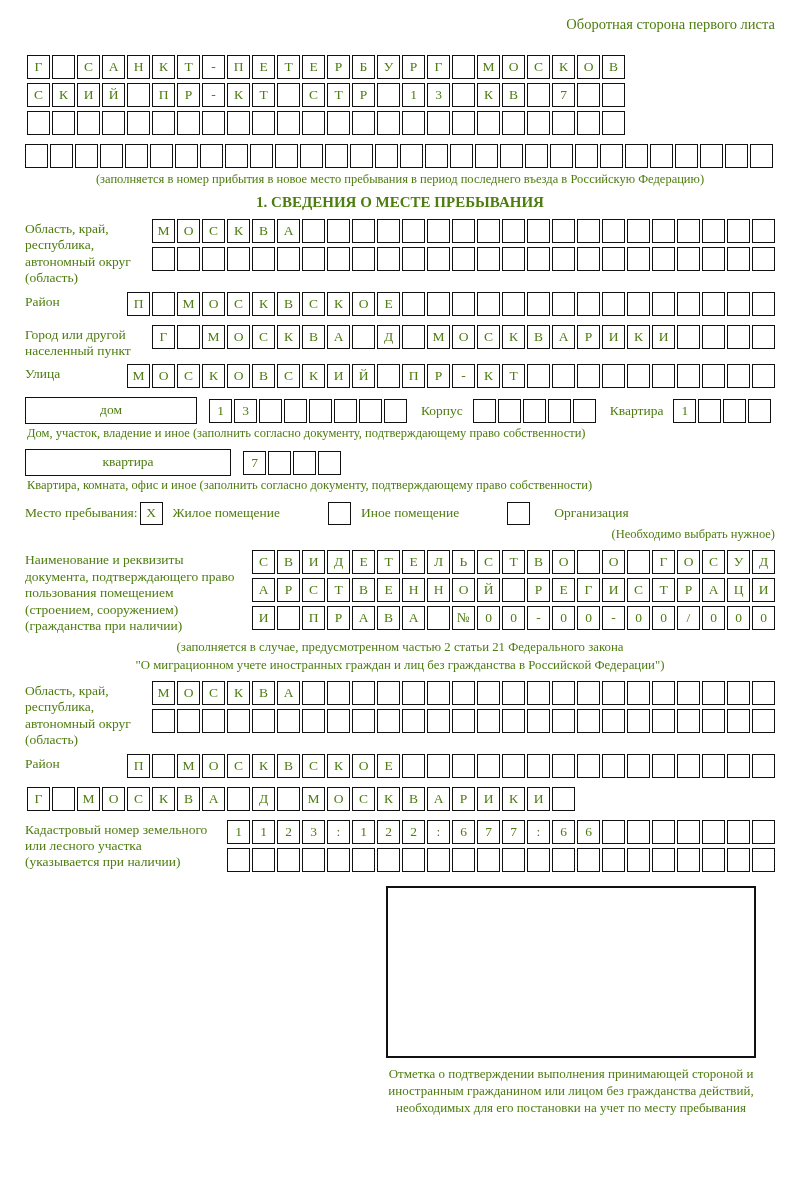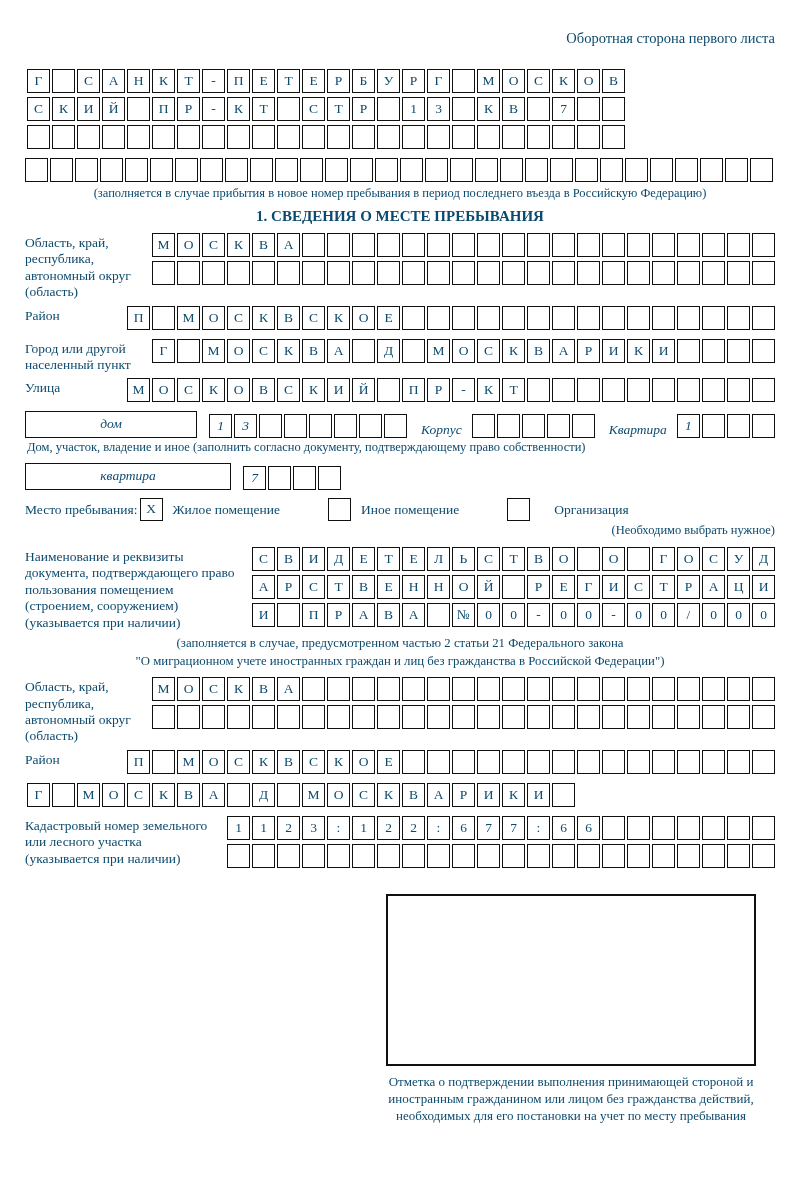--- a/index.html
+++ b/index.html
@@ -1,18 +1,18 @@
 <!DOCTYPE html>
 <html><head>
 <meta charset="utf-8">
 <style>
   html,body{margin:0;padding:0;background:#fff;}
   .page{
     position:relative;width:800px;height:1180px;box-sizing:border-box;
-    padding:30px 25px 10px 25px;background:#fff;color:#0c4a6e;
+    padding:16px 25px 10px 25px;background:#fff;color:#4d7c0f;
     font-family:"Liberation Serif","DejaVu Serif",serif;overflow:hidden;
   }
   .top-note{text-align:right;font-size:14.5px;margin-bottom:22px;}
   
   .frow{display:flex;align-items:flex-start;margin-bottom:5px;}
   .flabel{flex:1 1 auto;font-size:13.5px;line-height:1.22;padding-right:6px;padding-top:2px;}
   .rows{flex:0 0 auto;}
   .cells{display:flex;justify-content:flex-end;margin-bottom:4px;white-space:nowrap;}
   .cell{
     display:inline-block;box-sizing:border-box;width:23px;height:24px;
@@ -21,40 +21,40 @@
   }
   .row-full .cell{width:23.2px;margin-left:1.8px;}
   .row-full{justify-content:flex-start;margin-top:1px;}
   .row-full .cell:first-child{margin-left:0;}
   .caption{font-size:12.5px;line-height:1.25;}
   .caption.center{text-align:center;margin-top:0px;margin-bottom:6px;}
   .caption.left{margin:1px 0 7px 2px;}
   h2.sec-title{font-size:15px;font-weight:bold;text-align:center;margin:2px 0 8px 0;}
   h3.sec-title{font-size:14.5px;font-weight:bold;text-align:center;margin:14px 0 6px 0;}
   
-  .house-row,.apt-row{display:flex;align-items:flex-end;margin-bottom:2px;font-style:italic;}
+  .house-row,.apt-row{display:flex;align-items:center;margin-bottom:2px;}
   .wide-box{
     box-sizing:border-box;border:1.6px solid #111;height:27px;line-height:24px;
     text-align:center;font-size:13.5px;flex:0 0 auto;
   }
   .wide-box.dom{width:172px;margin-right:10px;}
   .wide-box.kv{width:206px;margin-right:10px;}
   .inline-lbl{font-size:13.5px;margin:0 8px 0 14px;flex:0 0 auto;}
   .house-row .cells,.apt-row .cells{margin-bottom:0;}
   
   .stay{display:flex;align-items:center;margin:8px 0 2px 0;font-size:13.5px;}
   .chk{
     display:inline-block;box-sizing:border-box;width:23px;height:23px;border:1.6px solid #111;
     text-align:center;line-height:20px;font-size:13.5px;margin-right:10px;flex:0 0 auto;
   }
   .opt-lbl{margin-right:48px;}
   .stay-cap{margin-left:212px;margin-bottom:8px;text-align:right;}
   .actual-cap{text-align:center;margin:0 0 3px 0;font-size:12.8px;}
   
-  .confirm-wrap{width:408px;margin-left:auto;margin-right:0;margin-top:22px;}
+  .confirm-wrap{width:408px;margin-left:auto;margin-right:0;margin-top:10px;}
   .confirm-box{width:370px;height:172px;border:2px solid #111;box-sizing:border-box;margin:0 auto 7px auto;background:#fff;}
   .confirm-caption{text-align:center;font-size:13px;line-height:1.32;}
 </style>
 </head>
 <body>
 
 <div class="page">
 
   <div class="top-note">Оборотная сторона первого листа</div>
 
@@ -166,21 +166,21 @@
         <span class="cell"></span>
         <span class="cell"></span>
         <span class="cell"></span>
         <span class="cell"></span>
         <span class="cell"></span>
         <span class="cell"></span>
         <span class="cell"></span>
         <span class="cell"></span>
         <span class="cell"></span>
       </div>
-    <div class="caption center">(заполняется в случае прибытия в новое номер пребывания в период последнего въезда в Российскую Федерацию)</div>
+    <div class="caption center">(заполняется в номер прибытия в новое место пребывания в период последнего въезда в Российскую Федерацию)</div>
   </section>
 
   <h2 class="sec-title">1. СВЕДЕНИЯ О МЕСТЕ ПРЕБЫВАНИЯ</h2>
 
   <div class="frow">
     <div class="flabel">Область, край, республика, автономный округ (область)</div>
     <div class="rows">
       <div class="cells">
           <span class="cell">М</span>
           <span class="cell">О</span>
@@ -371,34 +371,35 @@
 
   <div class="apt-row">
     <div class="wide-box kv">квартира</div>
     <div class="cells">
         <span class="cell">7</span>
         <span class="cell"></span>
         <span class="cell"></span>
         <span class="cell"></span>
       </div>
   </div>
+  <div class="caption left">Квартира, комната, офис и иное (заполнить согласно документу, подтверждающему право собственности)</div>
 
   <div class="stay">
     <span style="margin-right:2px;">Место пребывания:</span>
     <span class="chk">X</span>
     <span class="opt-lbl">Жилое помещение</span>
     <span class="chk"></span>
     <span class="opt-lbl">Иное помещение</span>
     <span class="chk" style="margin-right:24px;"></span>
     <span>Организация</span>
   </div>
   <div class="caption stay-cap">(Необходимо выбрать нужное)</div>
 
   <div class="frow">
-    <div class="flabel">Наименование и реквизиты документа, подтверждающего право пользования помещением (строением, сооружением) (указывается при наличии)</div>
+    <div class="flabel">Наименование и реквизиты документа, подтверждающего право пользования помещением (строением, сооружением) (гражданства при наличии)</div>
     <div class="rows">
       <div class="cells">
           <span class="cell">С</span>
           <span class="cell">В</span>
           <span class="cell">И</span>
           <span class="cell">Д</span>
           <span class="cell">Е</span>
           <span class="cell">Т</span>
           <span class="cell">Е</span>
           <span class="cell">Л</span>

